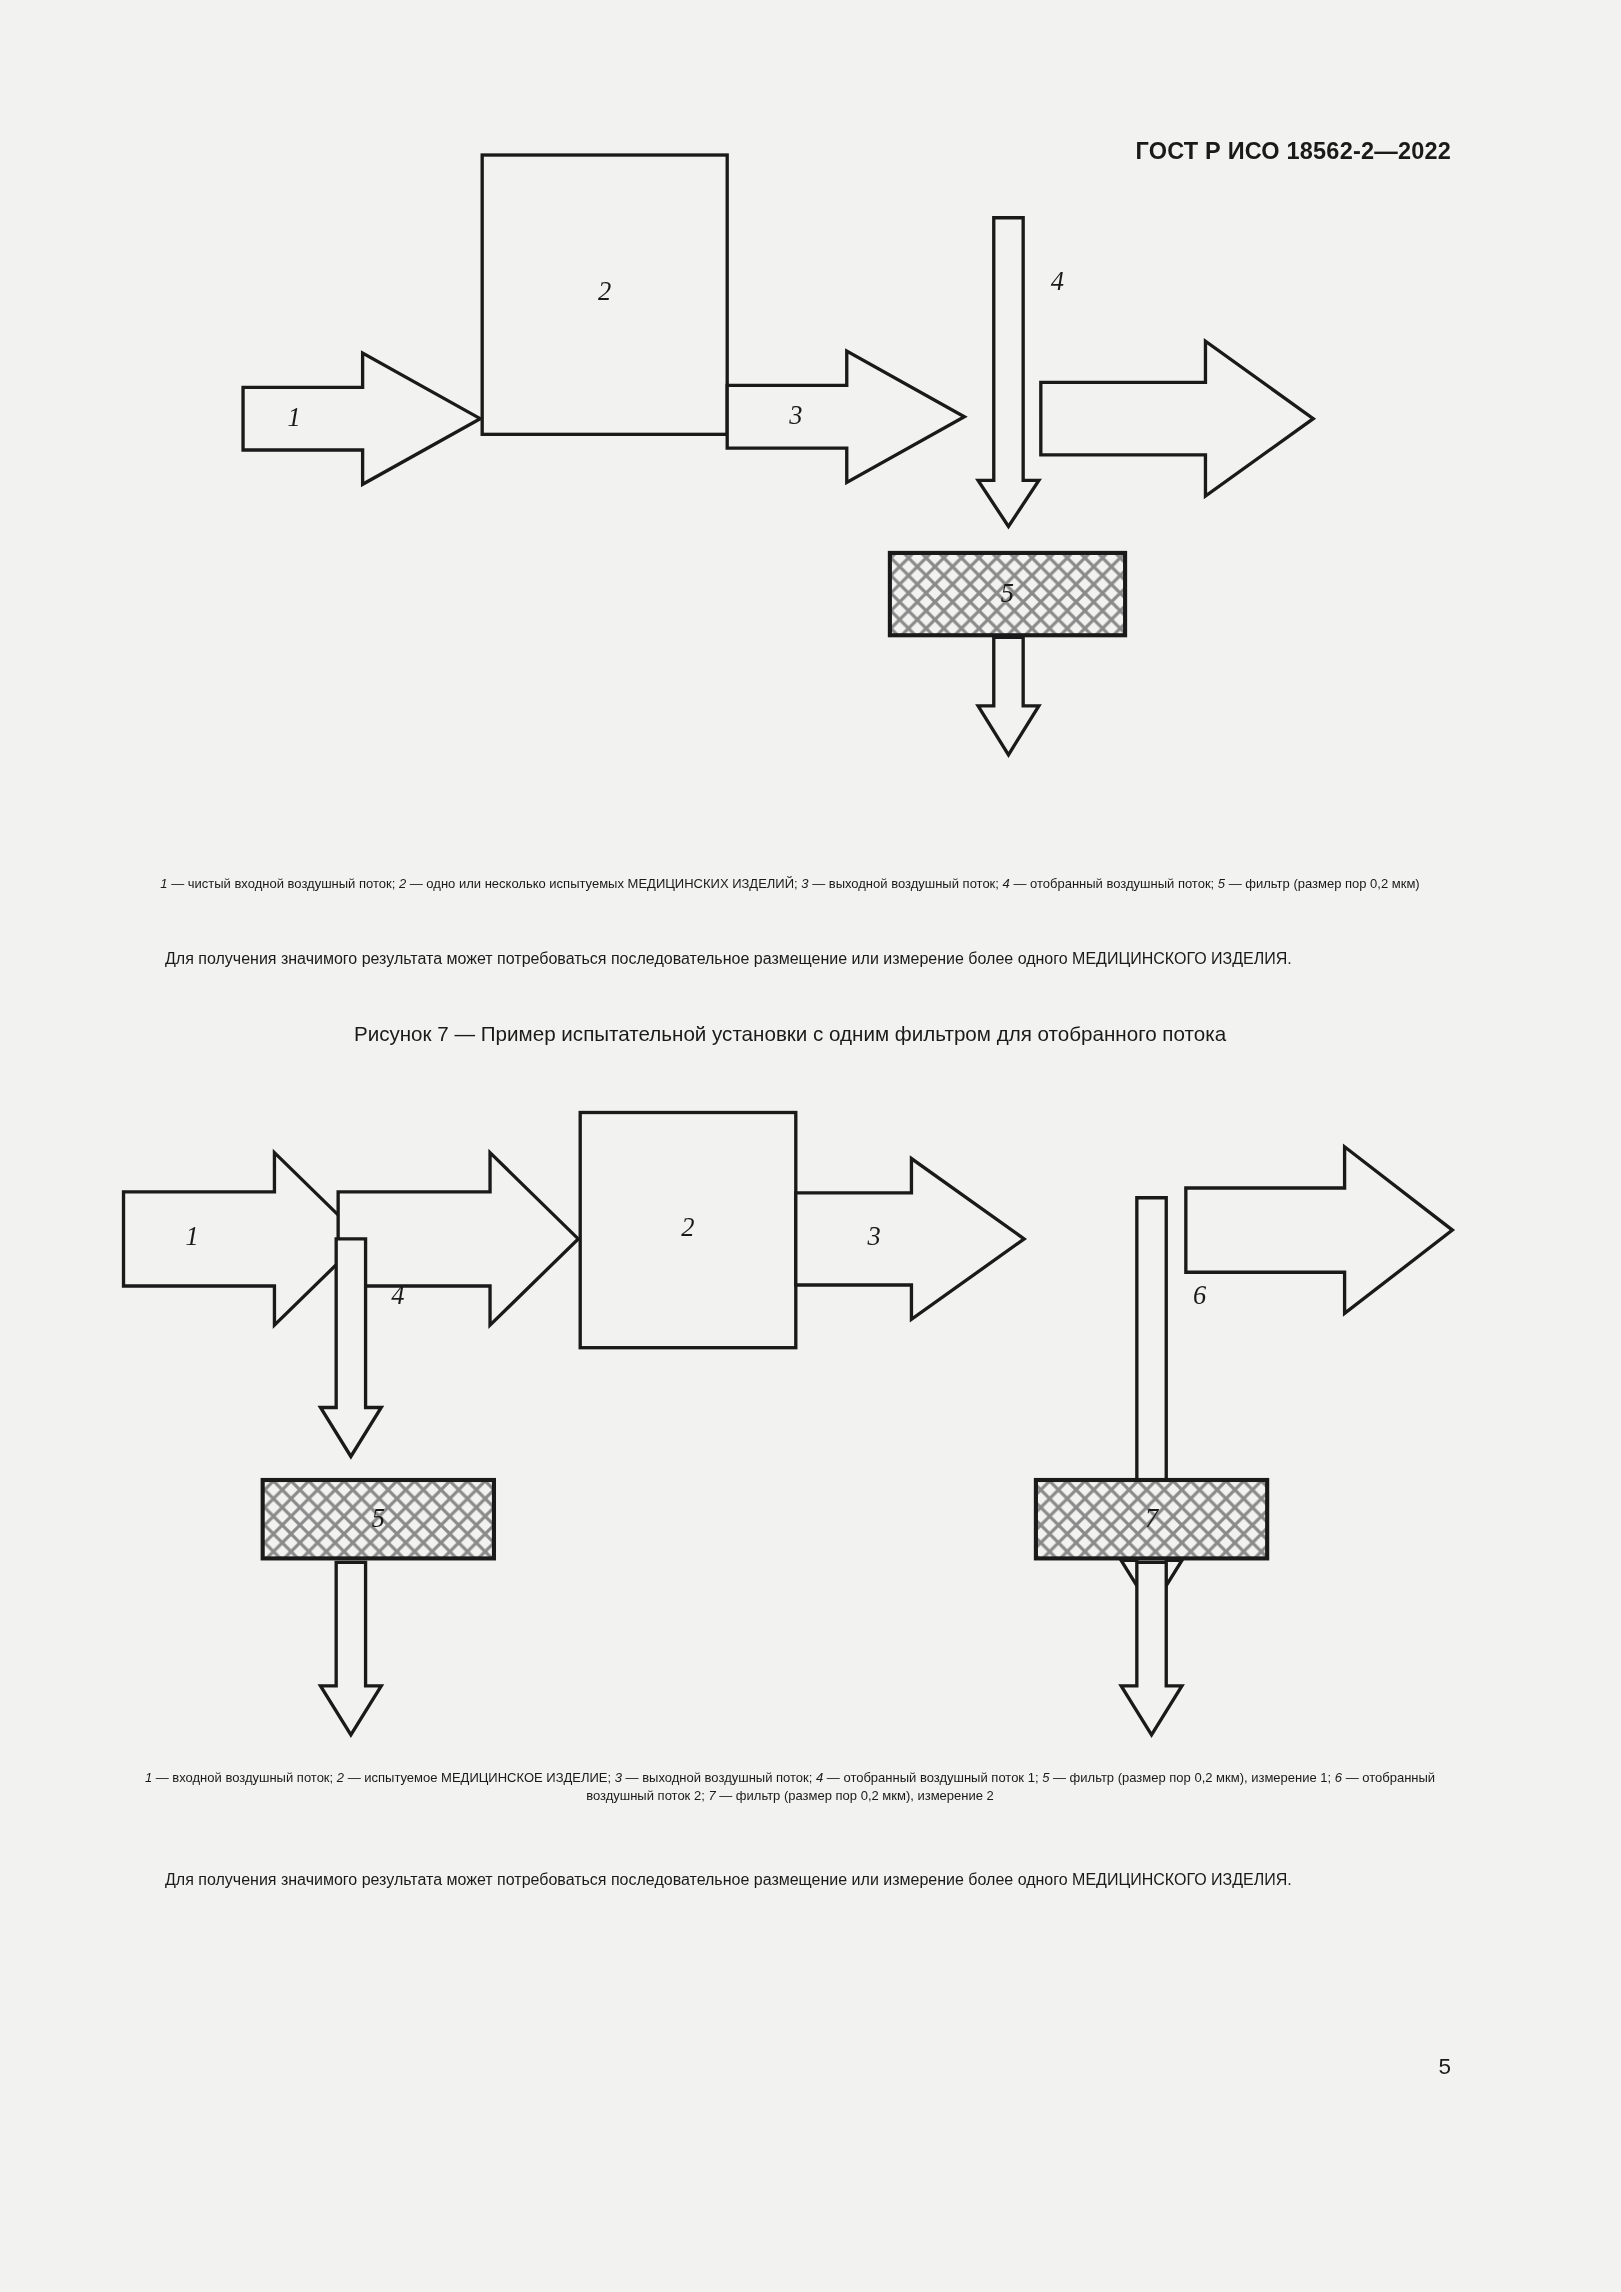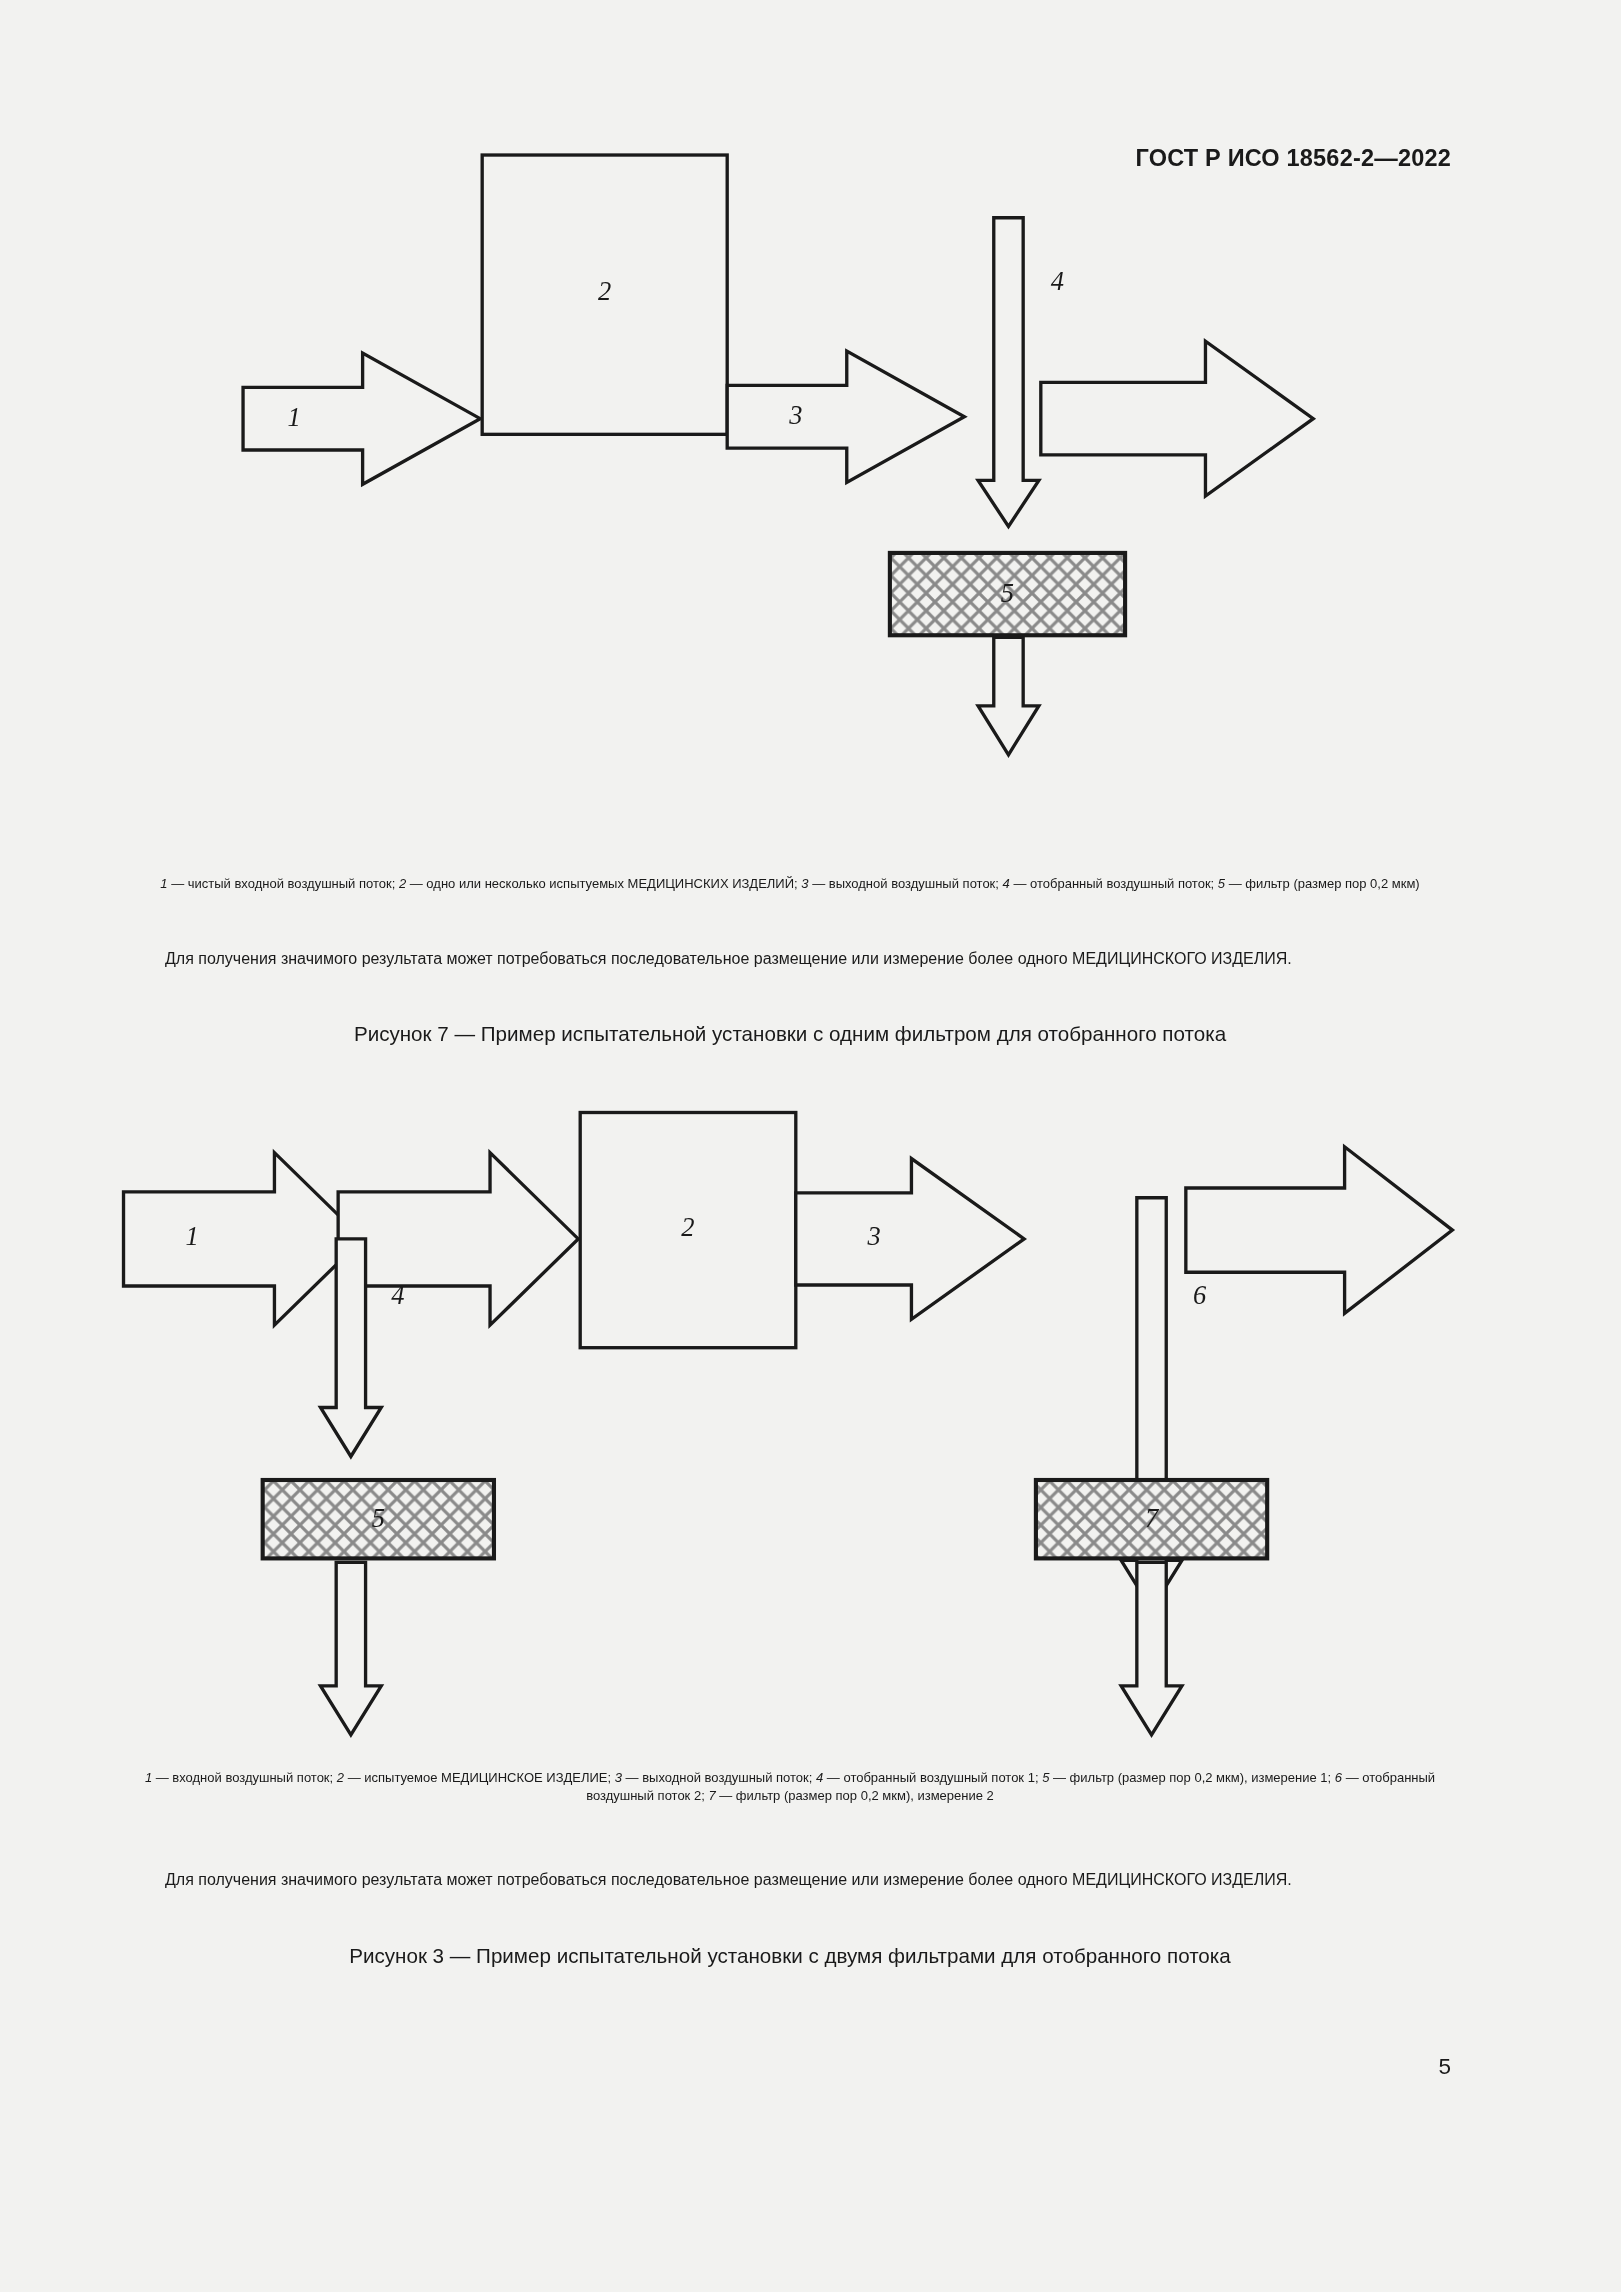--- a/index.html
+++ b/index.html
@@ -15,21 +15,21 @@
     position: relative;
     width: 1621px;
     height: 2293px;
     background: #f2f2f0;
     overflow: hidden;
   }
 
   
   .doc-header {
     position: absolute;
-    top: 145px;
+    top: 138px;
     right: 170px;
     font-size: 23.5px;
     font-weight: bold;
     letter-spacing: 0.2px;
     white-space: nowrap;
   }
 
   
   .page-number {
     position: absolute;
@@ -185,18 +185,17 @@
 
         <polygon class="shape" points="1160,434 1190,434 1190,560 1206,560 1175,610 1144,560 1160,560"></polygon>
       </svg>
     </div>
   </div>
 
   <div class="legend" style="top:1769px;"><i>1</i> — входной воздушный поток; <i>2</i> — испытуемое МЕДИЦИНСКОЕ ИЗДЕЛИЕ; <i>3</i> — выходной воздушный поток; <i>4</i> — отобранный воздушный поток 1; <i>5</i> — фильтр (размер пор 0,2 мкм), измерение 1; <i>6</i> — отобранный воздушный поток 2; <i>7</i> — фильтр (размер пор 0,2 мкм), измерение 2</div>
 
   <div class="para" style="top:1868px;">Для получения значимого результата может потребоваться последовательное размещение или измерение более одного МЕДИЦИНСКОГО ИЗДЕЛИЯ.</div>
 
-  <div class="fig-caption" style="top:1944px;">Рисунок 3 — Пример испытательной установки с двумя фильтрами для отобранного потока</div>
 
   <div class="page-number">5</div>
 
 </div>
 
 
 </body></html>

